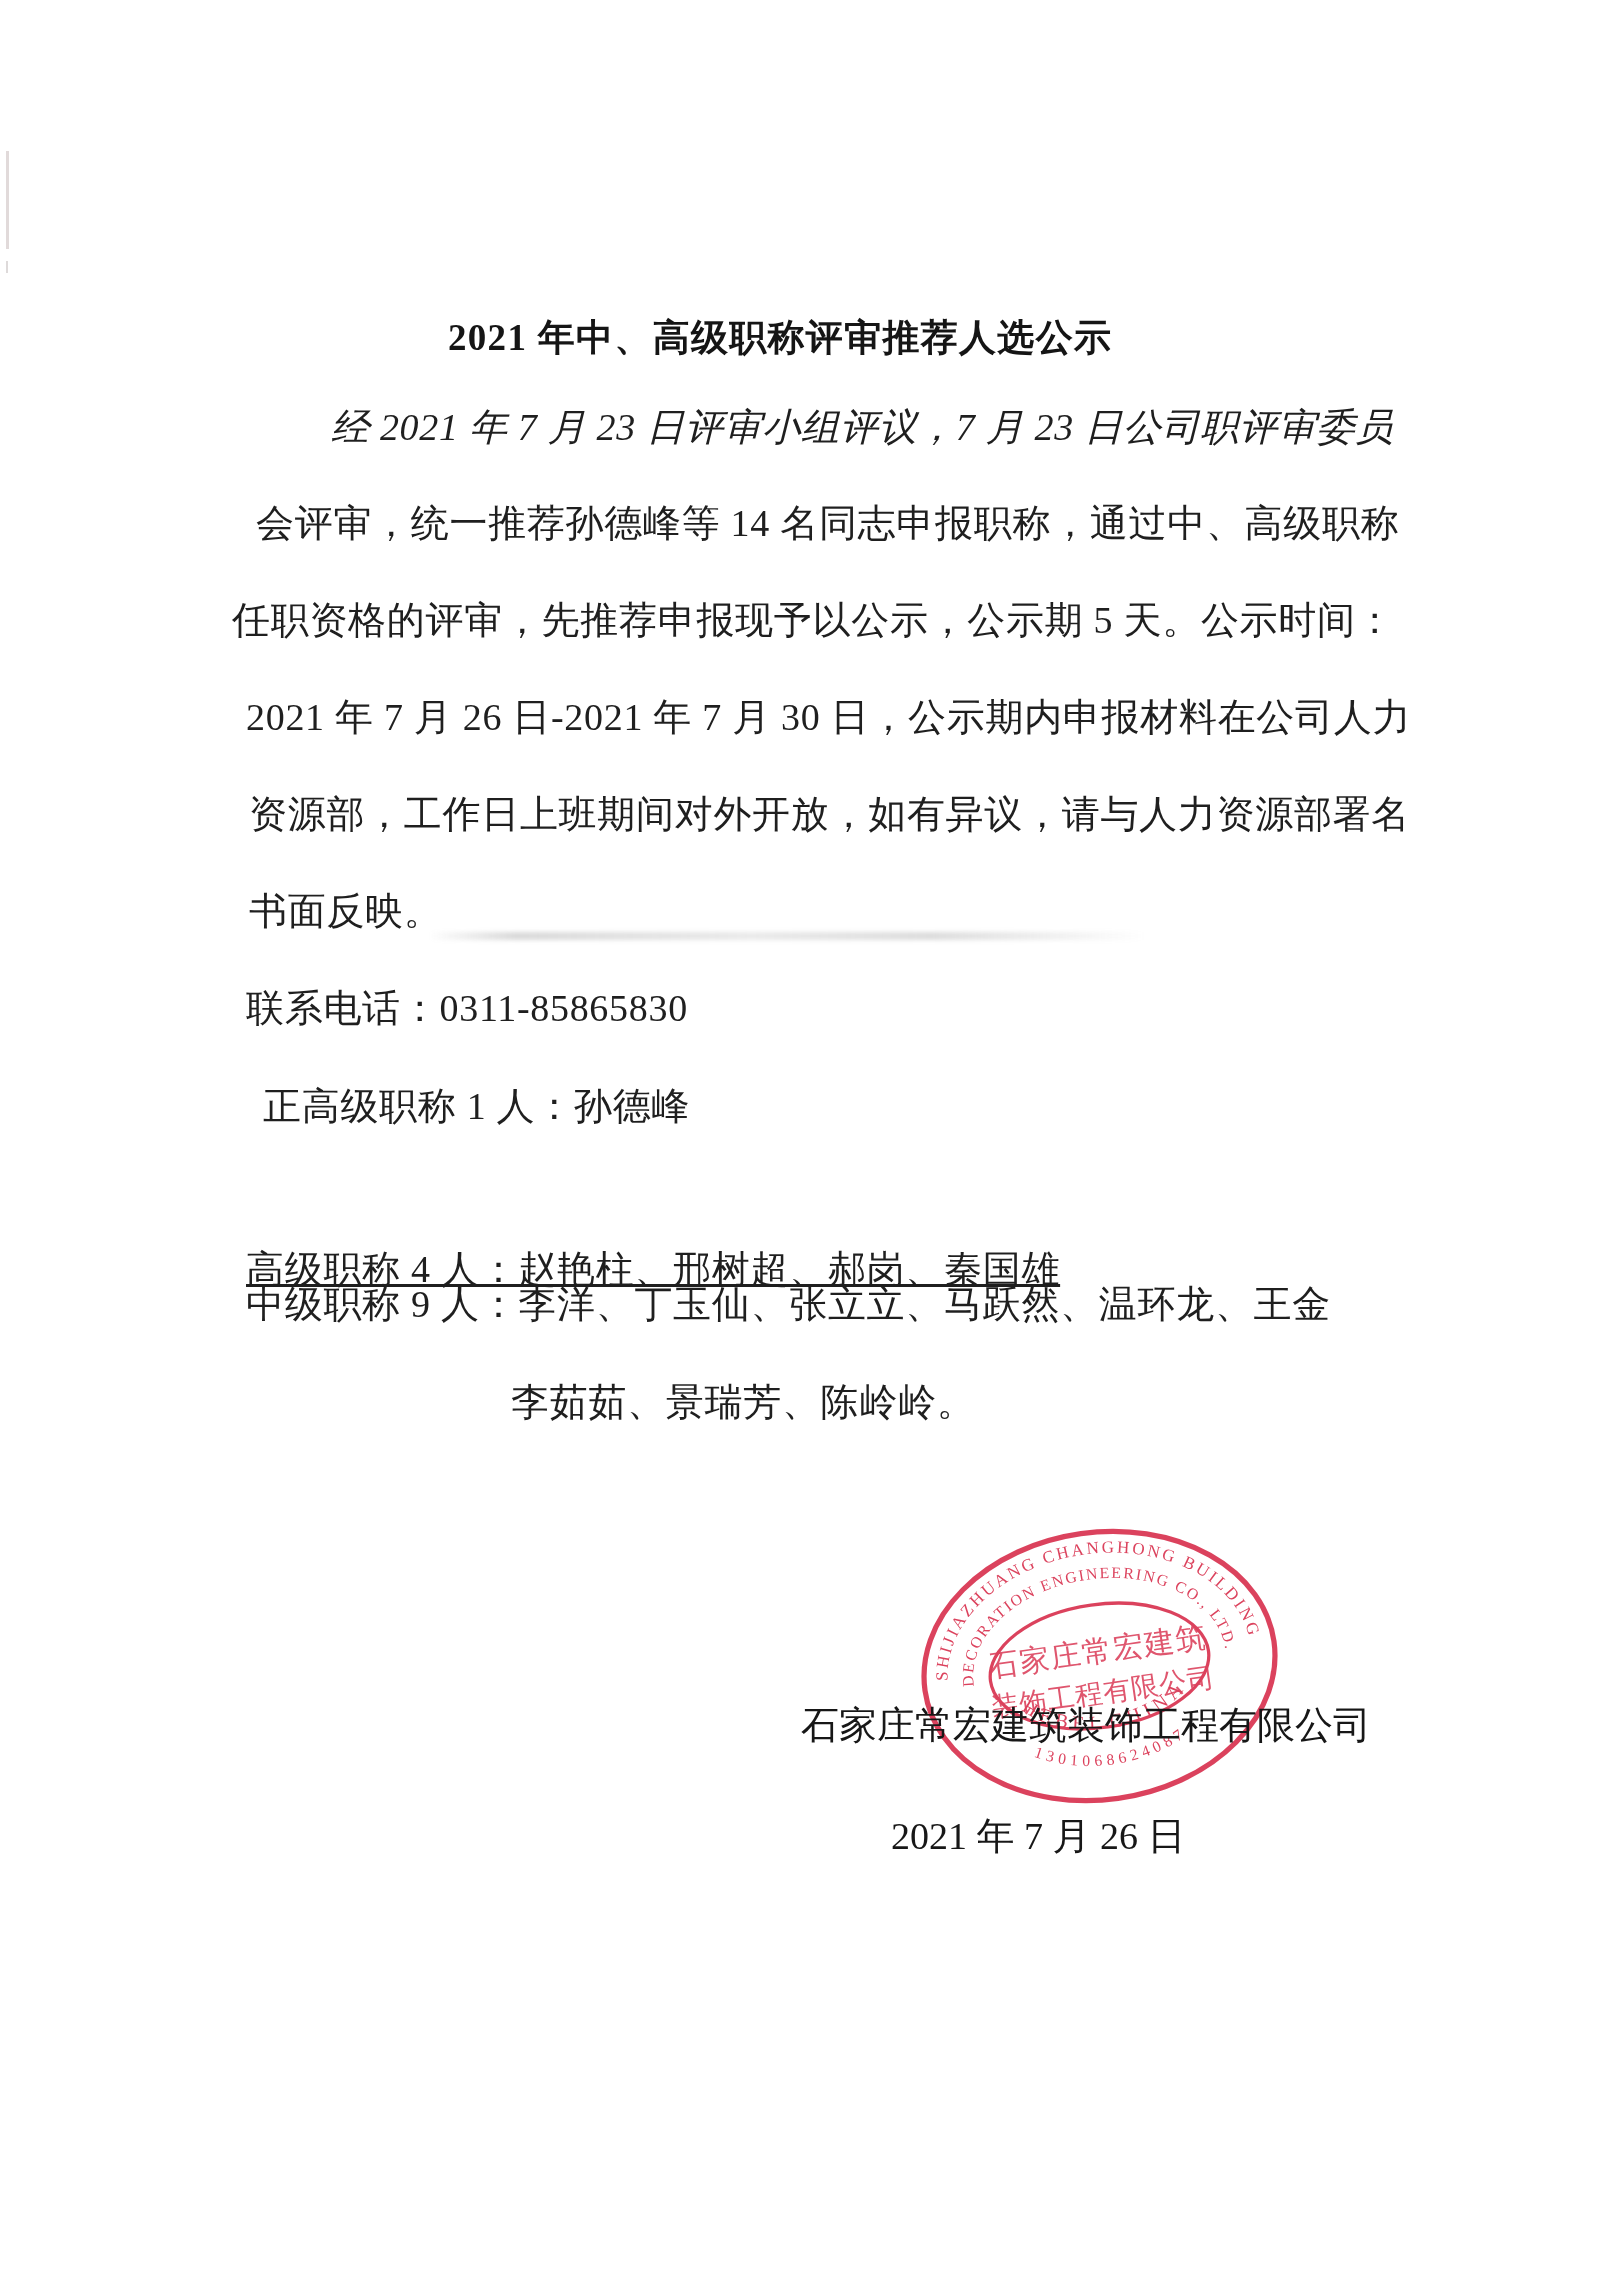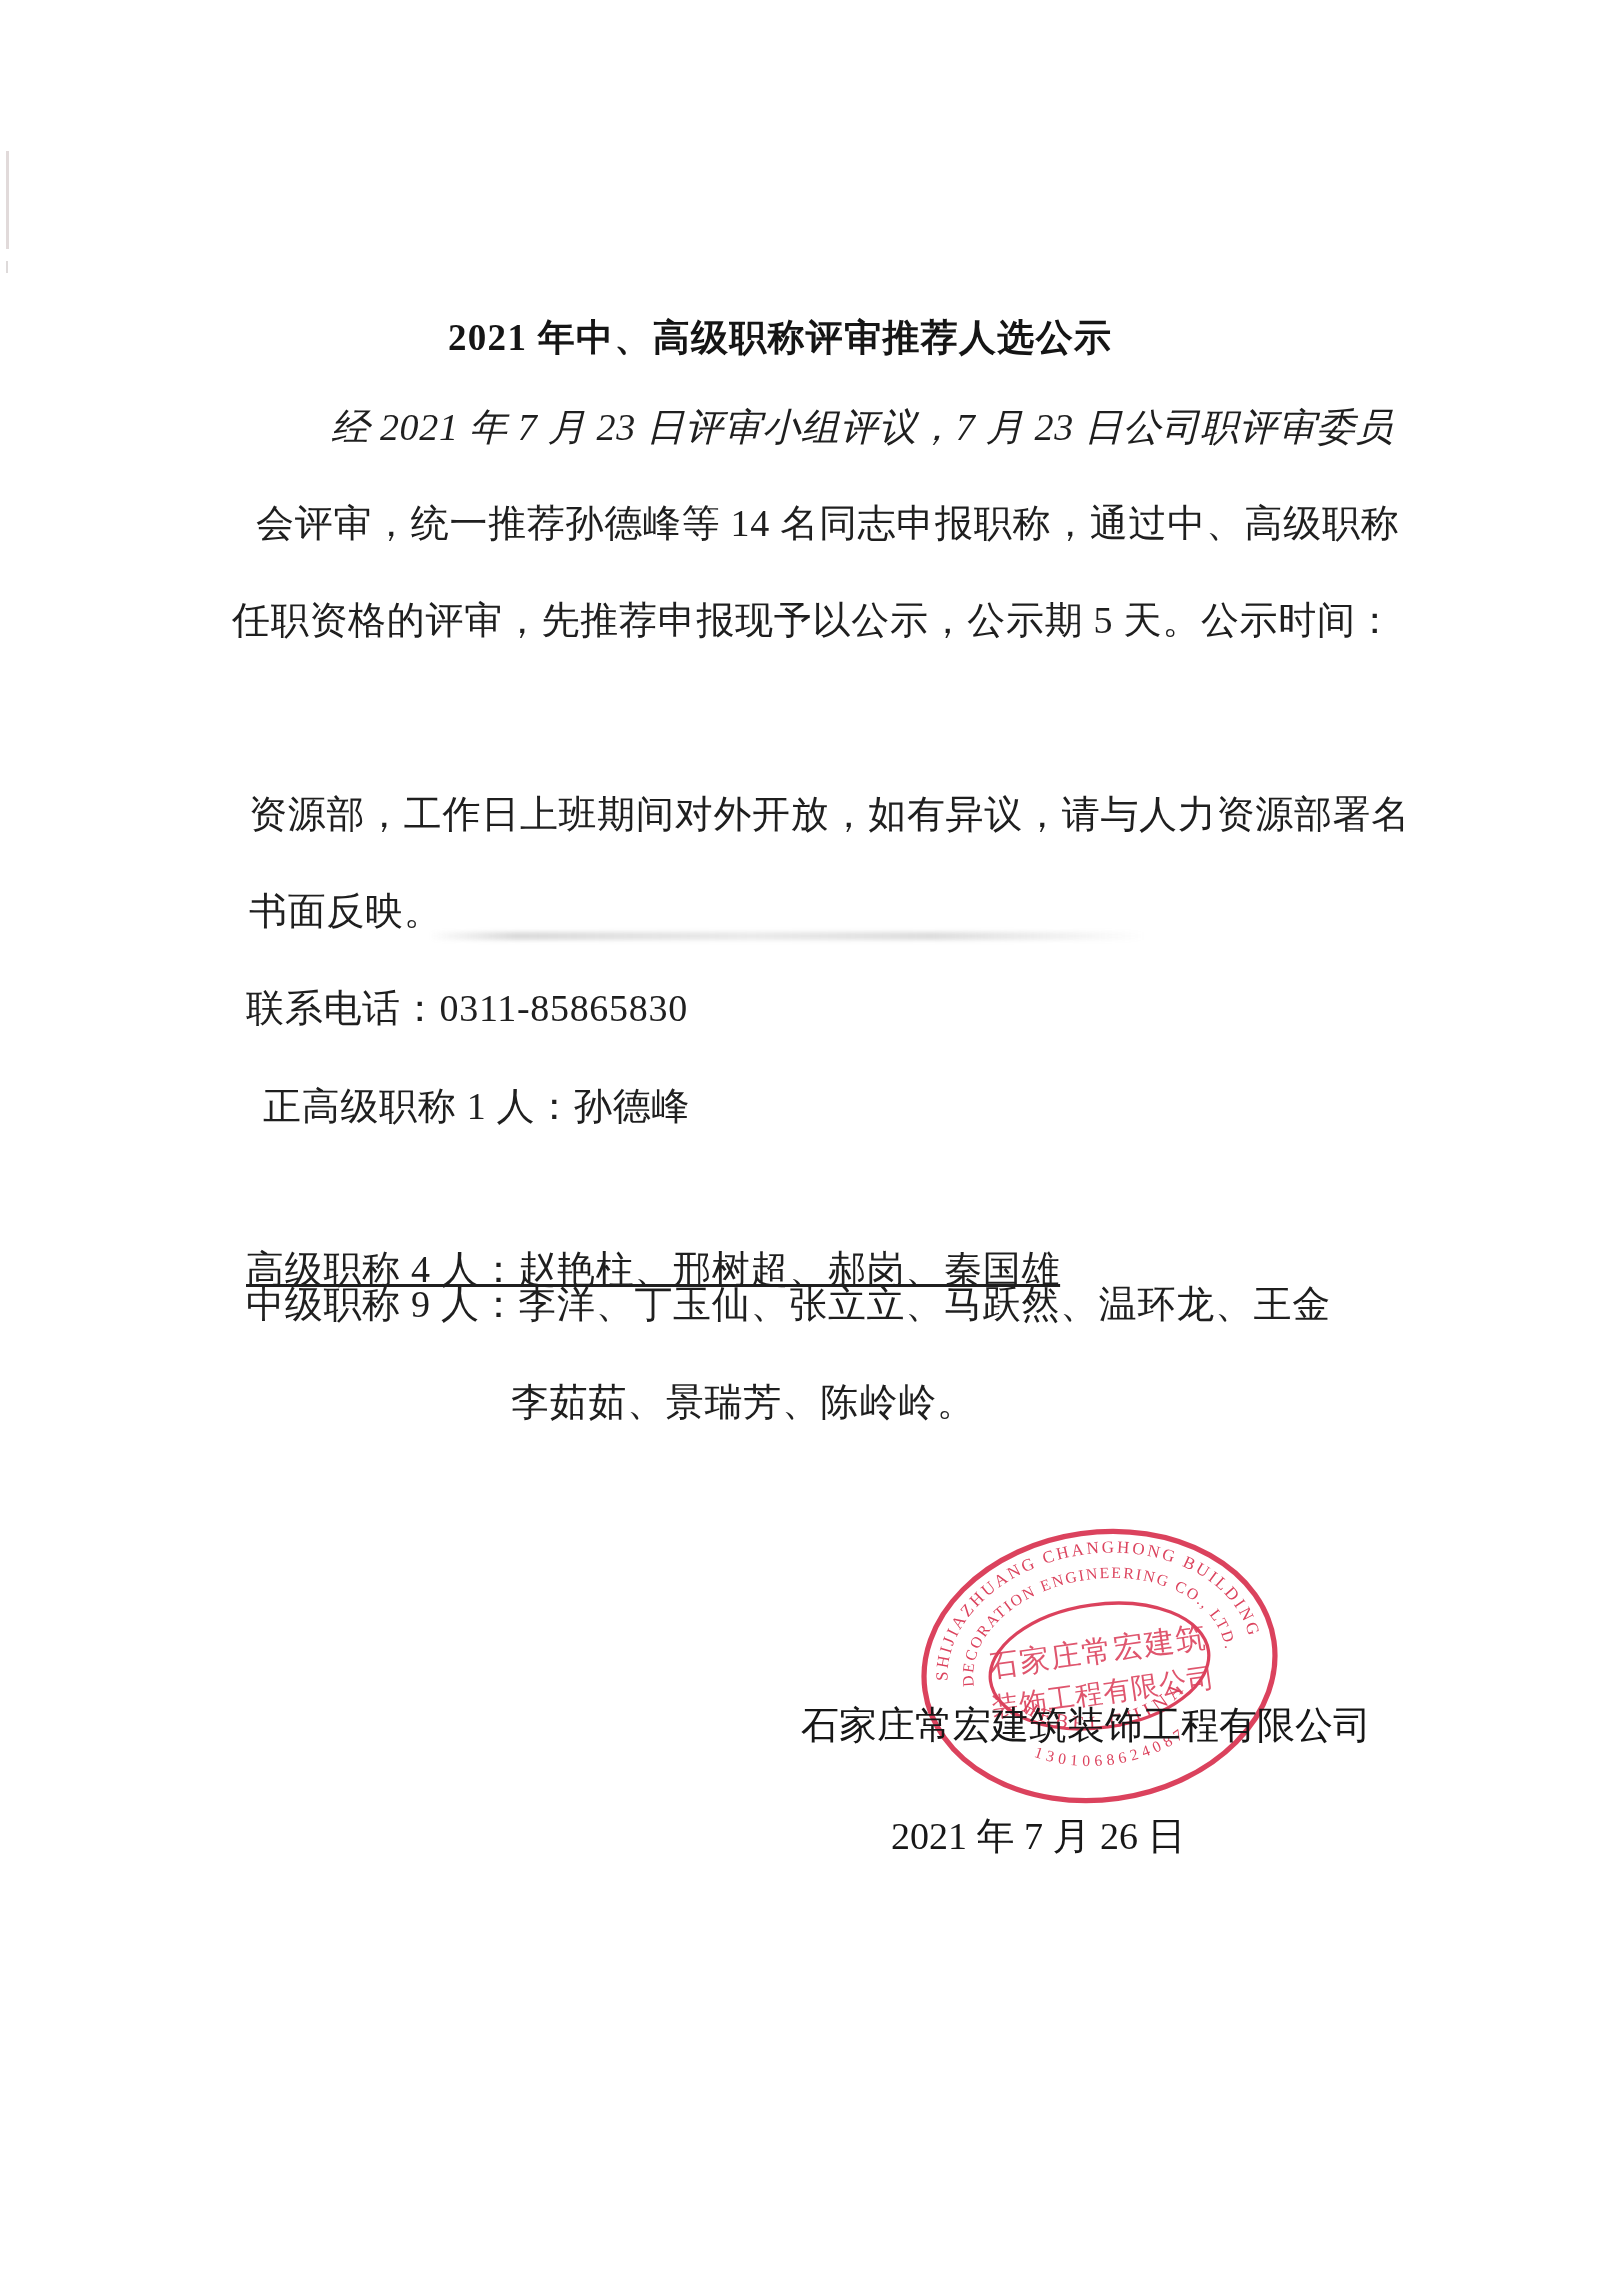--- a/index.html
+++ b/index.html
@@ -108,20 +108,21 @@
 
   <div class="edge-streak"></div>
   <div class="edge-dash"></div>
   <div class="scan-smudge"></div>
 
   <div class="doc-title">2021 年中、高级职称评审推荐人选公示</div>
 
   <div class="body-line" style="left:331px;  top:401px;font-style:italic;">经 2021 年 7 月 23 日评审小组评议，7 月 23 日公司职评审委员</div>
   <div class="body-line" style="left:249px;  top:497px;margin-left:7px;">会评审，统一推荐孙德峰等 14 名同志申报职称，通过中、高级职称</div>
   <div class="body-line" style="left:232px;  top:594px;">任职资格的评审，先推荐申报现予以公示，公示期 5 天。公示时间：</div>
+  <div class="body-line" style="left:246px;  top:691px;">2021 年 7 月 26 日-2021 年 7 月 30 日，公示期内申报材料在公司人力</div>
   <div class="body-line" style="left:249px;  top:788px;">资源部，工作日上班期间对外开放，如有异议，请与人力资源部署名</div>
   <div class="body-line" style="left:249px;  top:885px;">书面反映。</div>
   <div class="body-line" style="left:246px;  top:982px;">联系电话：0311-85865830</div>
   <div class="body-line" style="left:246px;  top:1080px;margin-left:17px;">正高级职称 1 人：孙德峰</div>
   <div class="body-line" style="left:246px;  top:1243px;text-decoration:underline;">高级职称 4 人：赵艳柱、邢树超、郝岗、秦国雄</div>
   <div class="body-line" style="left:246px;  top:1278px;">中级职称 9 人：李洋、丁玉仙、张立立、马跃然、温环龙、王金</div>
   <div class="body-line" style="left:511px;  top:1376px;">李茹茹、景瑞芳、陈岭岭。</div>
 
   <svg class="stamp" viewBox="0 0 600 470">
     <g>

